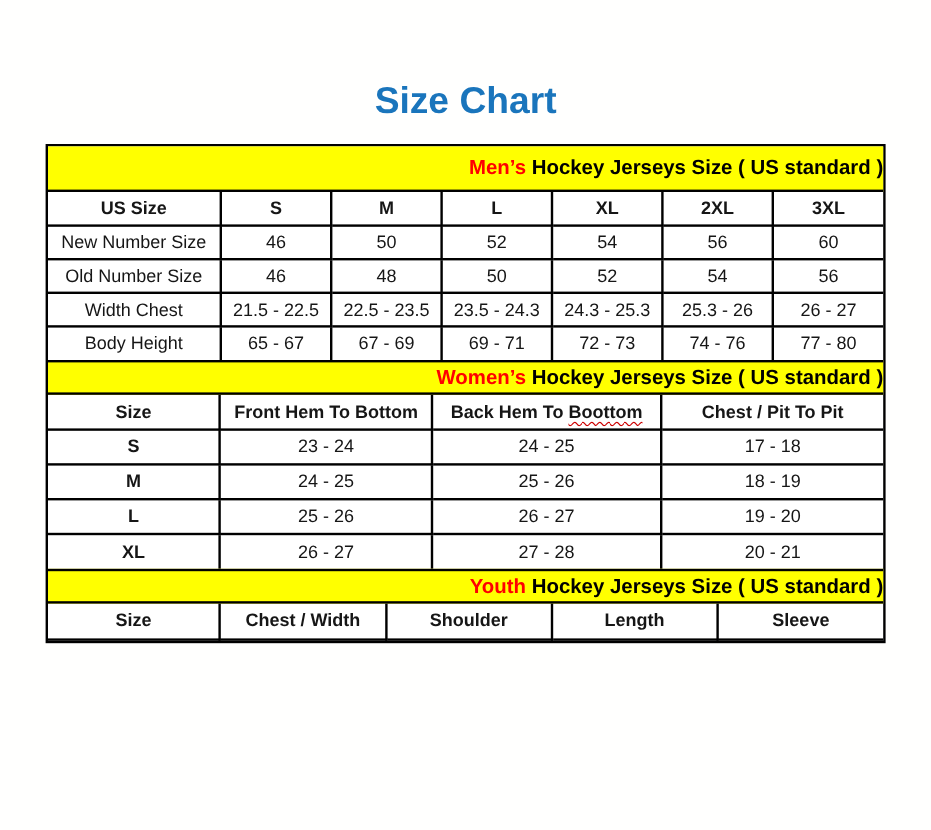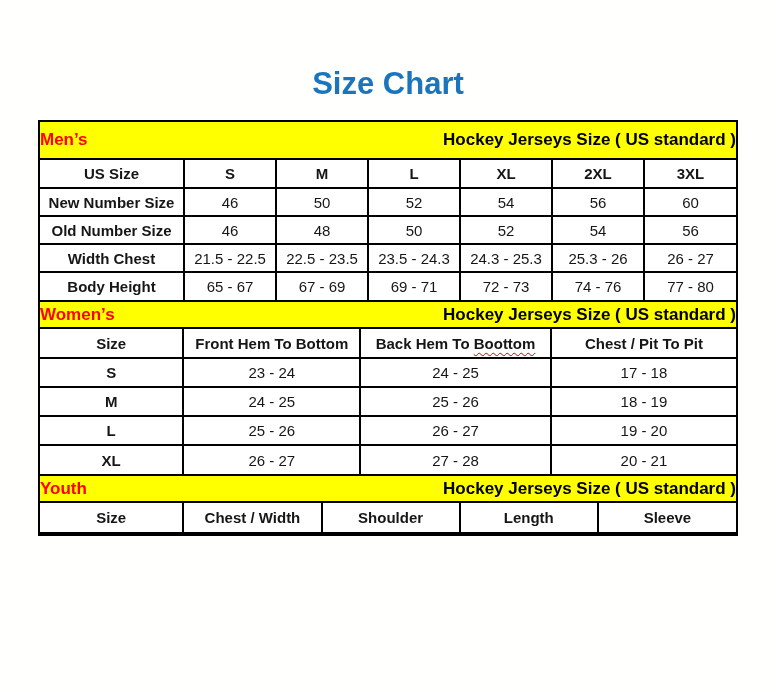--- a/index.html
+++ b/index.html
@@ -8,37 +8,37 @@
 
   .page-title {
     position:absolute; top:66px; left:0; width:100%;
     text-align:center; font-size:31px; font-weight:bold;
     color:var(--title-blue,#1a75bc);
   }
 
   .chart-wrap { position:absolute; left:38px; top:120px; width:700px; border:2px solid #000; background:#fff; }
 
   .banner {
-    display:flex; align-items:center; justify-content:space-between;
+    display:flex; align-items:center; justify-content:flex-end;
     background:var(--banner-yellow,#ffff00);
     border-top:2px solid #000; border-bottom:2px solid #000;
-    font-weight:bold; font-size:17px; color:#000; white-space:pre;gap:12px;
+    font-weight:bold; font-size:17px; color:#000; white-space:pre;
   }
   .sec0 .banner { height:38px; border-top:none; }
   .sec1 .banner, .sec2 .banner { height:29px; }
   .banner .hl { color:var(--highlight-red,#ff0000); }
 
   table { width:100%; border-collapse:collapse; table-layout:fixed; }
   th, td {
     border:2px solid #000; text-align:center; vertical-align:middle;
     font-size:15px; color:#161616; height:28px; padding:2px 1px;
     font-weight:normal; overflow:hidden; white-space:nowrap;
   }
   thead th { font-weight:bold; }
-  .sec0 tbody th { font-weight:bold;text-align:center; }
+  .sec0 tbody th { font-weight:normal;text-align:center; }
   .sec1 tbody th, .sec2 tbody th { font-weight:bold; }
   .sec1 th, .sec1 td { height:29px; }
   .sec2 th, .sec2 td { height:30px; }
 
   
   table tr > *:first-child { border-left:none; }
   table tr > *:last-child  { border-right:none; }
   thead tr > * { border-top:none; }
   tbody tr:last-child > * { border-bottom:none; }
 

